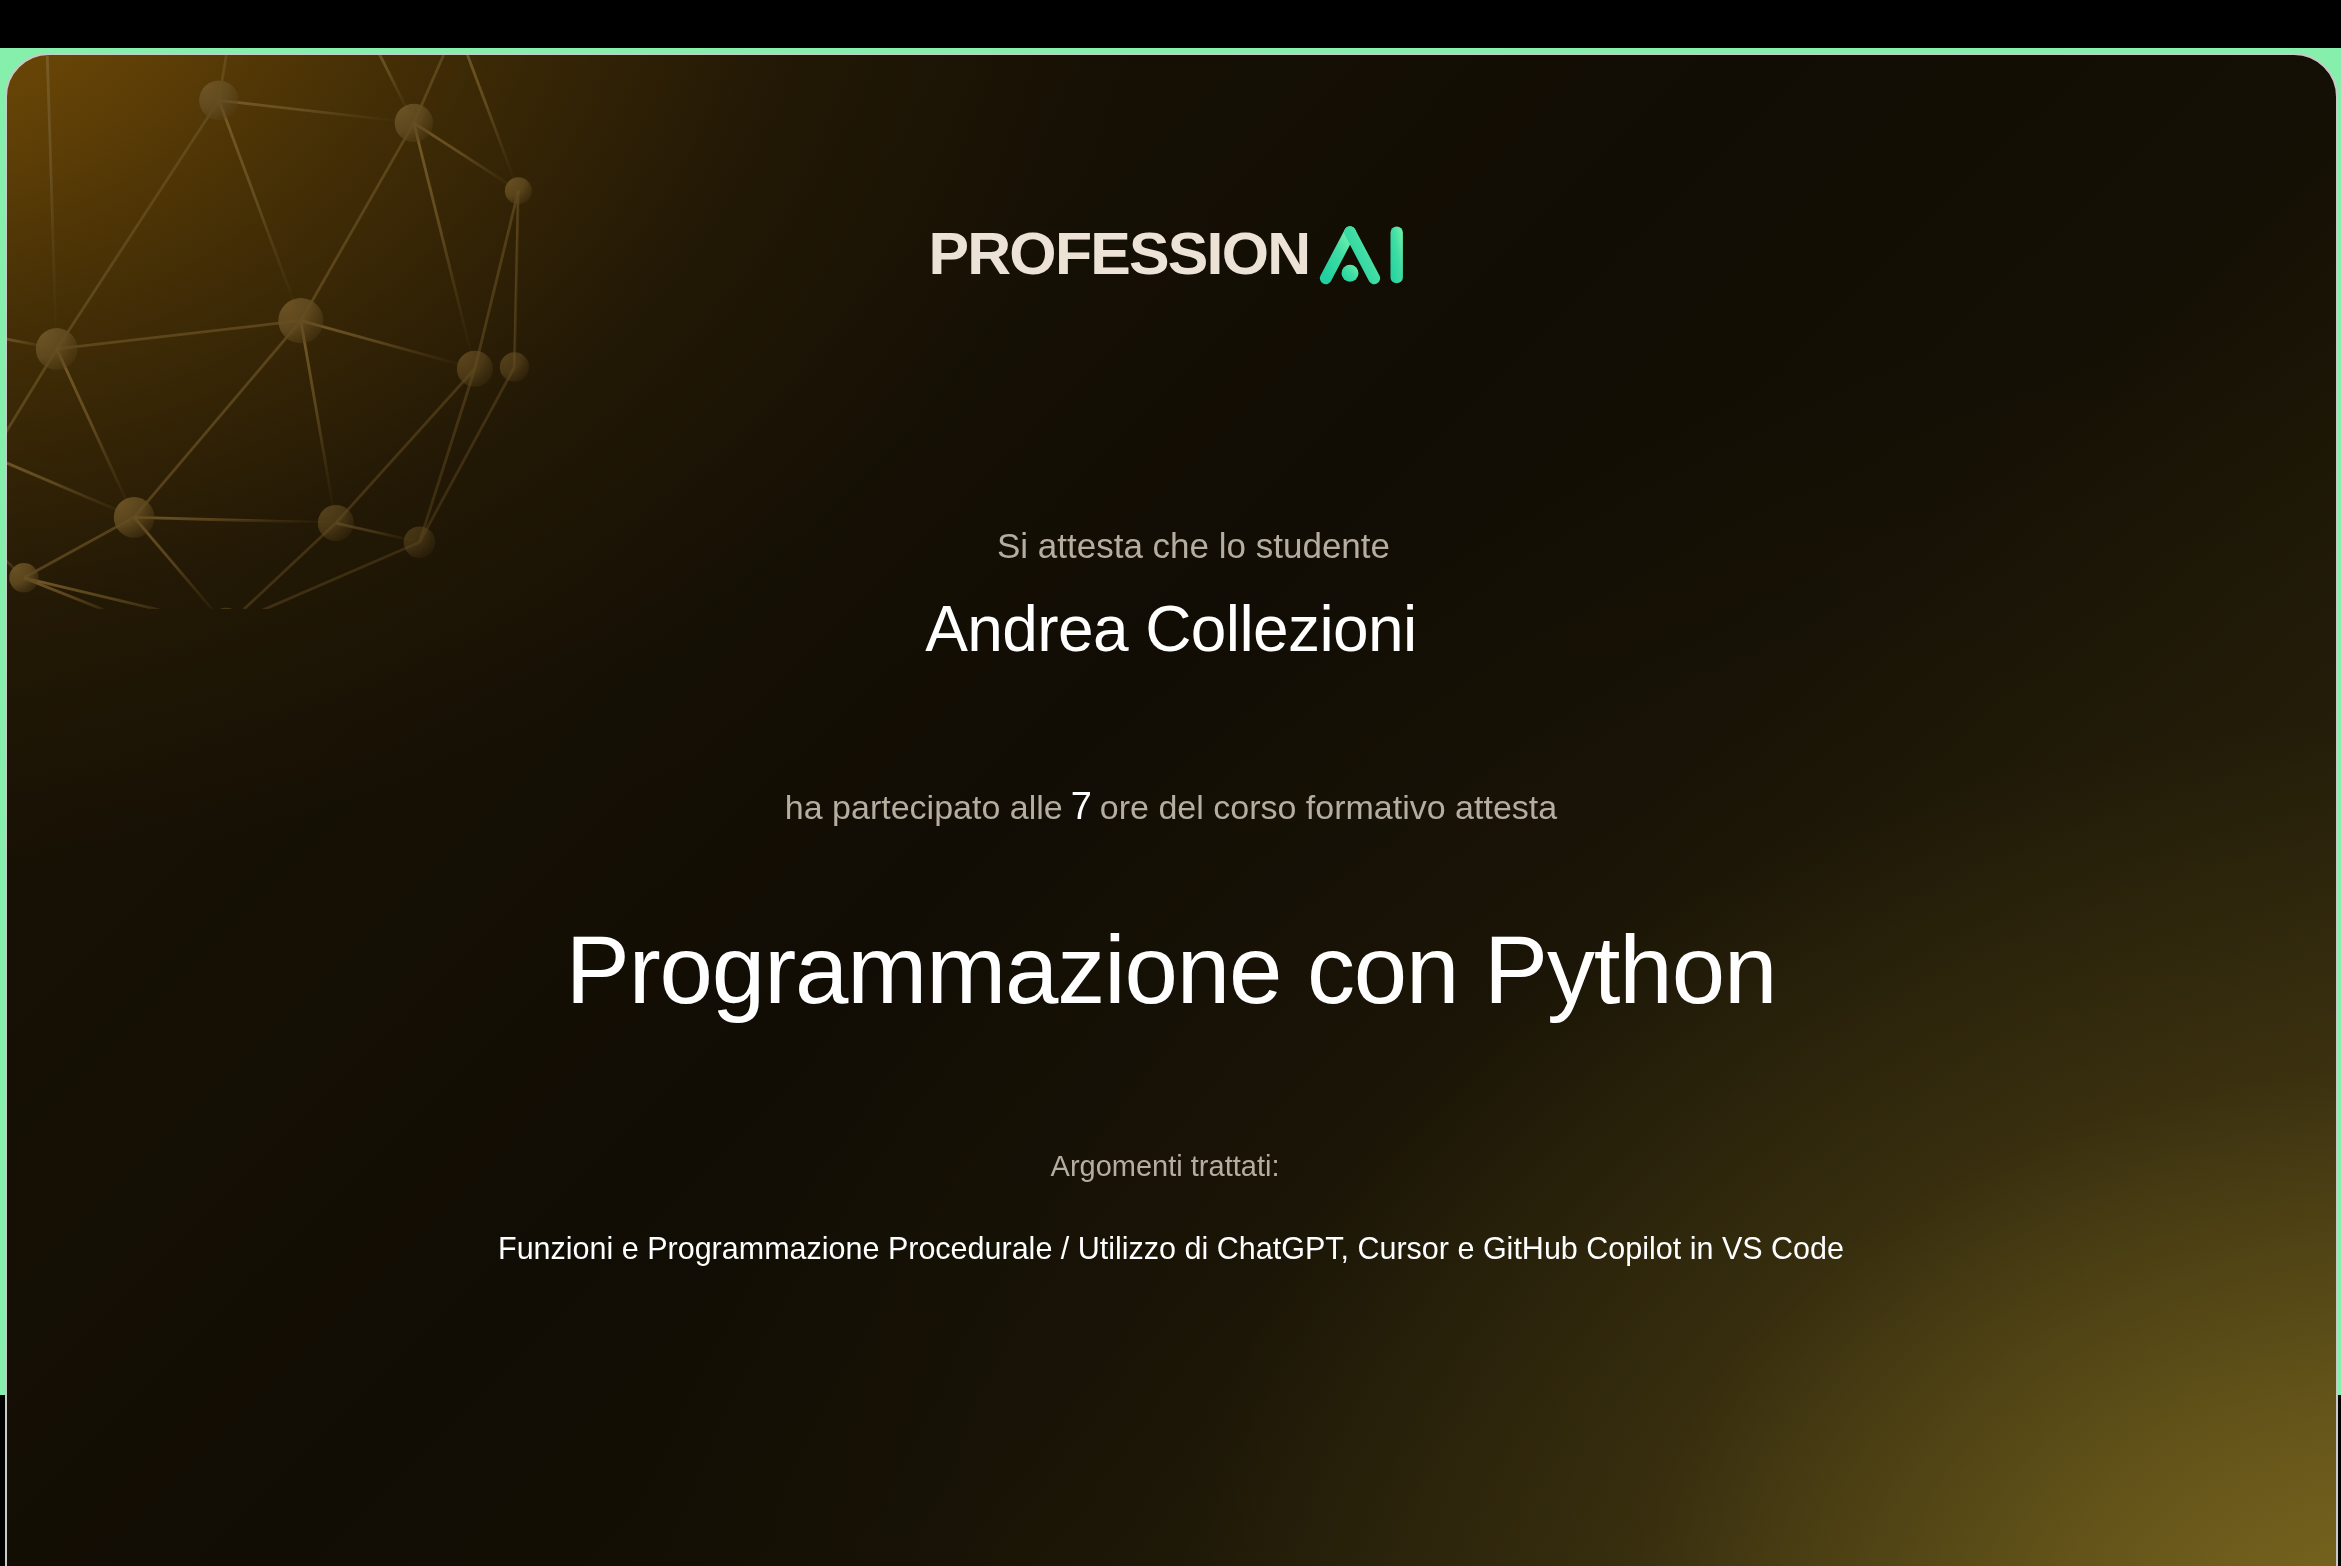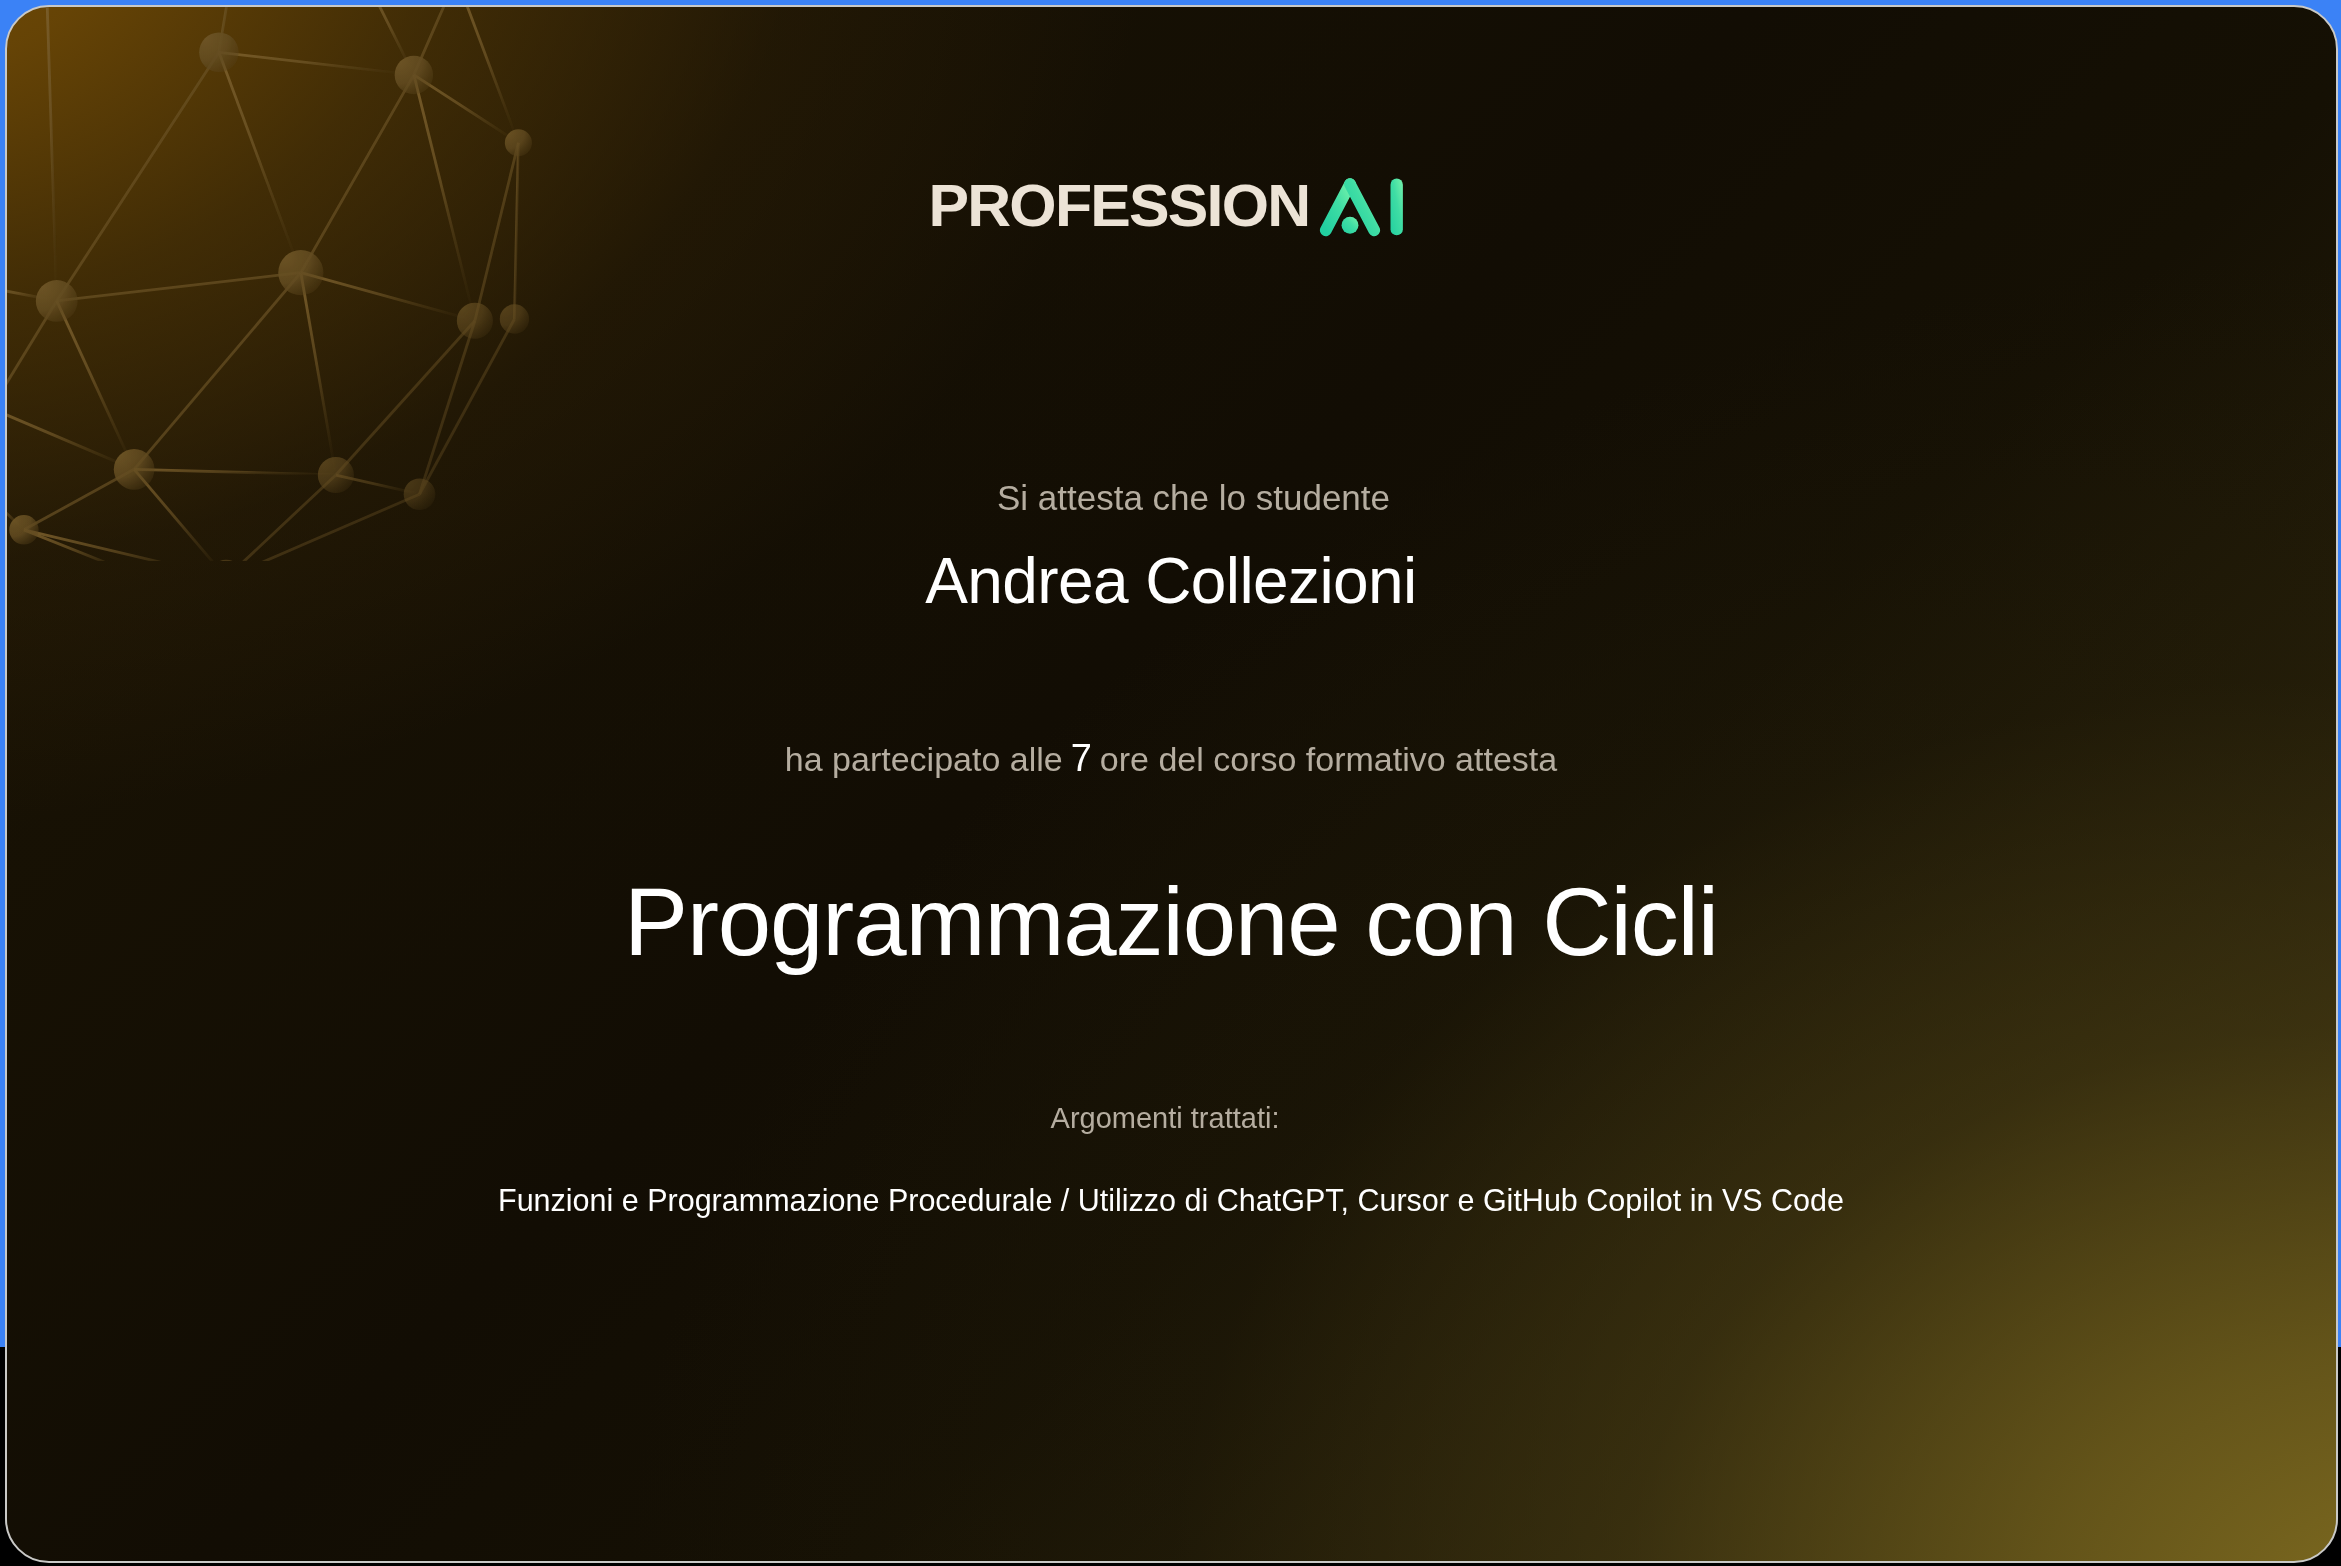--- a/index.html
+++ b/index.html
@@ -13,21 +13,22 @@
     height: 1567px;
     overflow: hidden;
     font-family: "Liberation Sans", sans-serif;
   }
 
   #certificate {
     position: relative;
     width: 2342px;
     height: 1347px;
     box-sizing: border-box;
-    background: #3b82f6;
+    background: #86efac;
+    margin-top: 48px;
   }
 
   
   .card {
     position: absolute;
     left: 4.5px;
     top: 4.5px;
     width: 2333px;
     height: 1558px;
     box-sizing: border-box;
@@ -289,21 +290,21 @@
     <div class="content">
 
       <div class="line-attesta">Si attesta che lo studente</div>
 
       <div class="student-name">Andrea Collezioni</div>
 
       <div class="line-ore">
         <span>ha partecipato alle</span><span class="hours-value">7</span><span>ore del corso formativo attesta</span>
       </div>
 
-      <div class="course-title">Programmazione con Cicli</div>
+      <div class="course-title">Programmazione con Python</div>
 
       <div class="topics-label">Argomenti trattati:</div>
 
       <div class="topics-body">
         <span class="t-line">Funzioni e Programmazione Procedurale / Utilizzo di ChatGPT, Cursor e GitHub Copilot in VS Code</span>
       </div>
 
     </div>
 
   </div>

